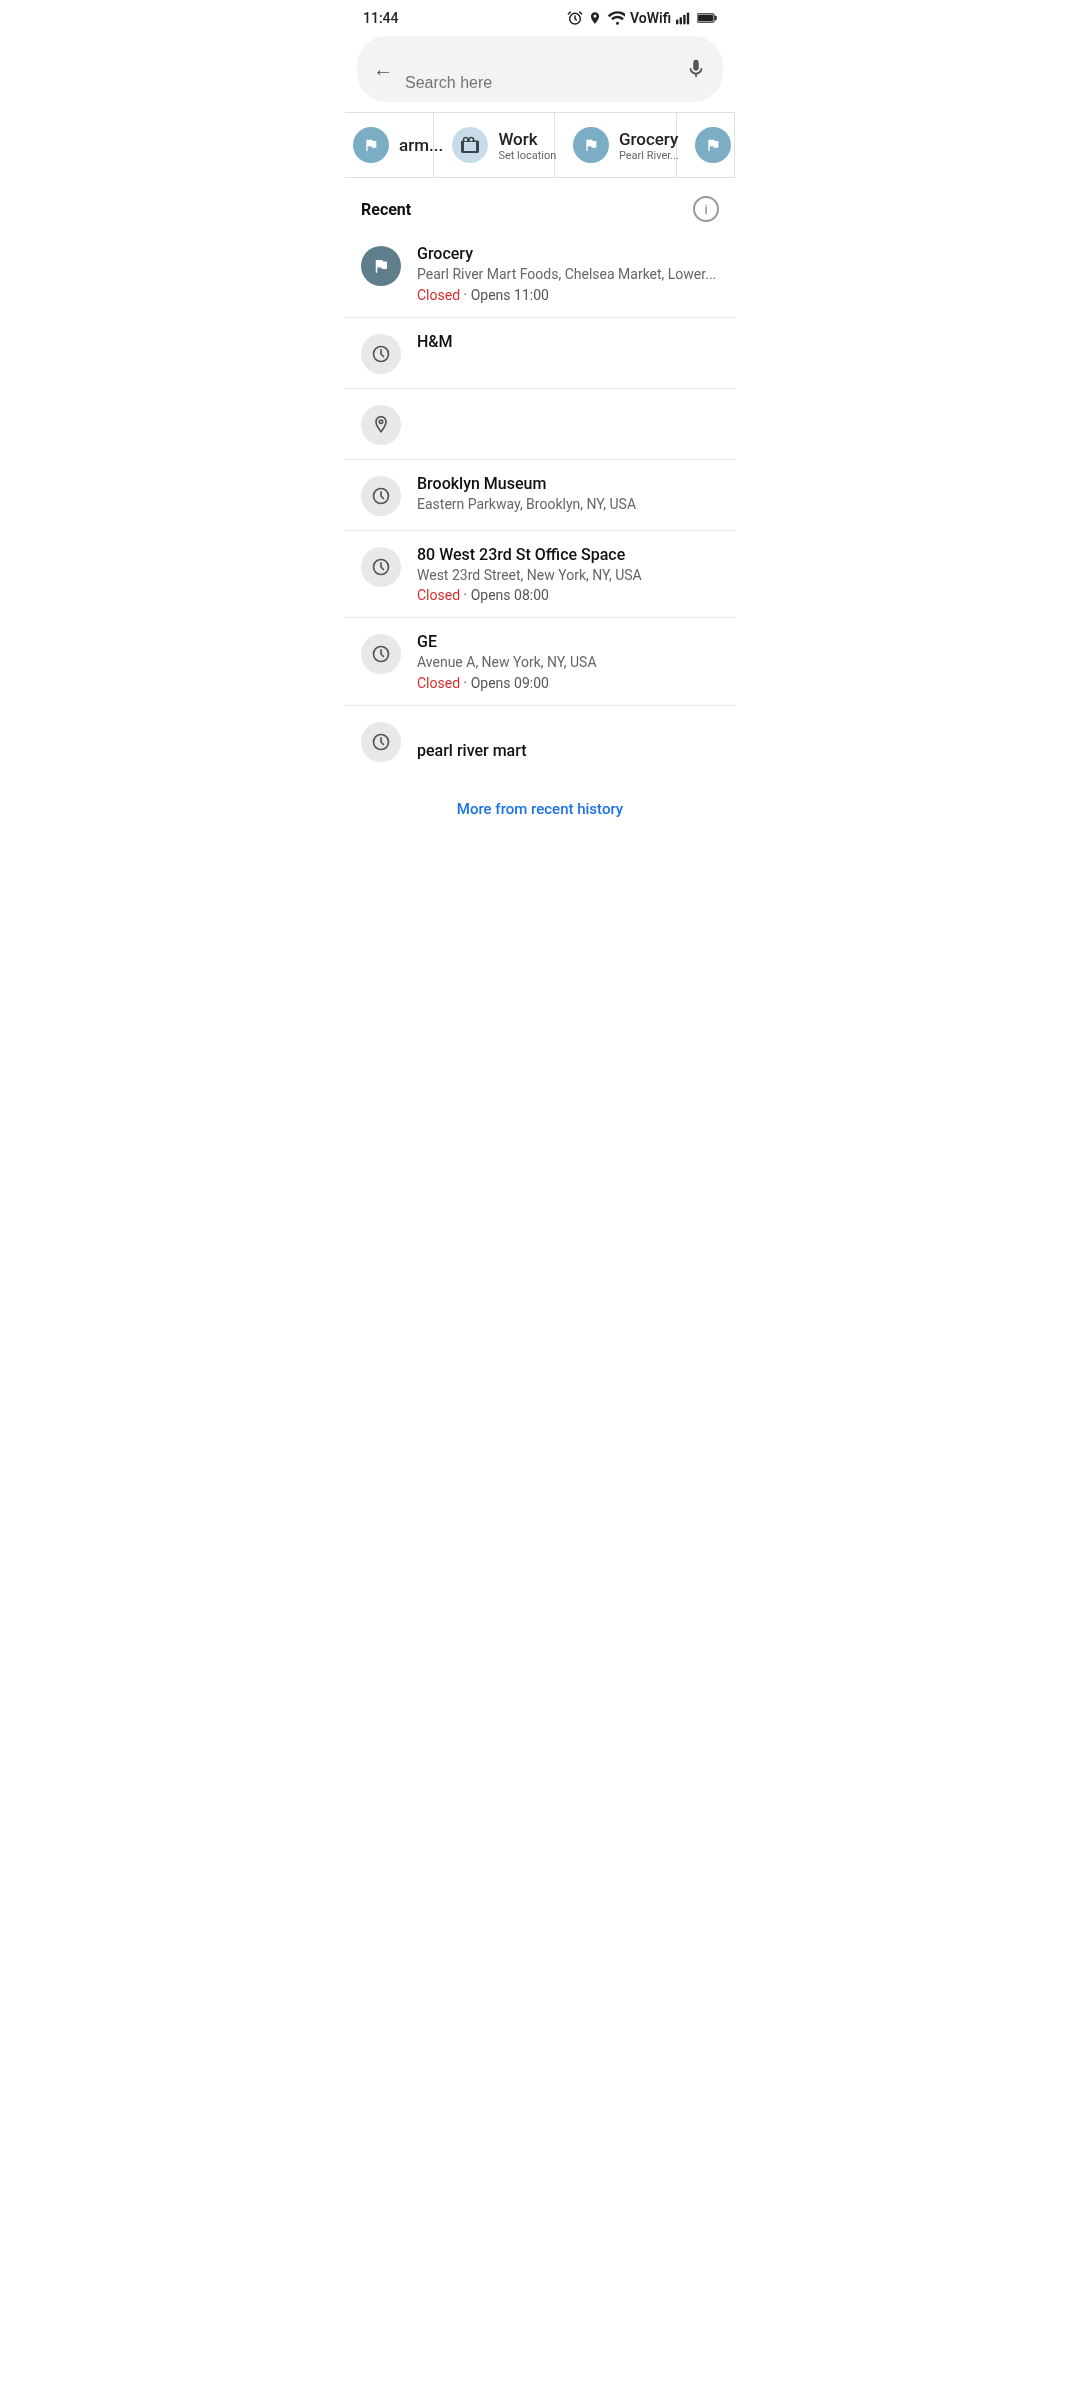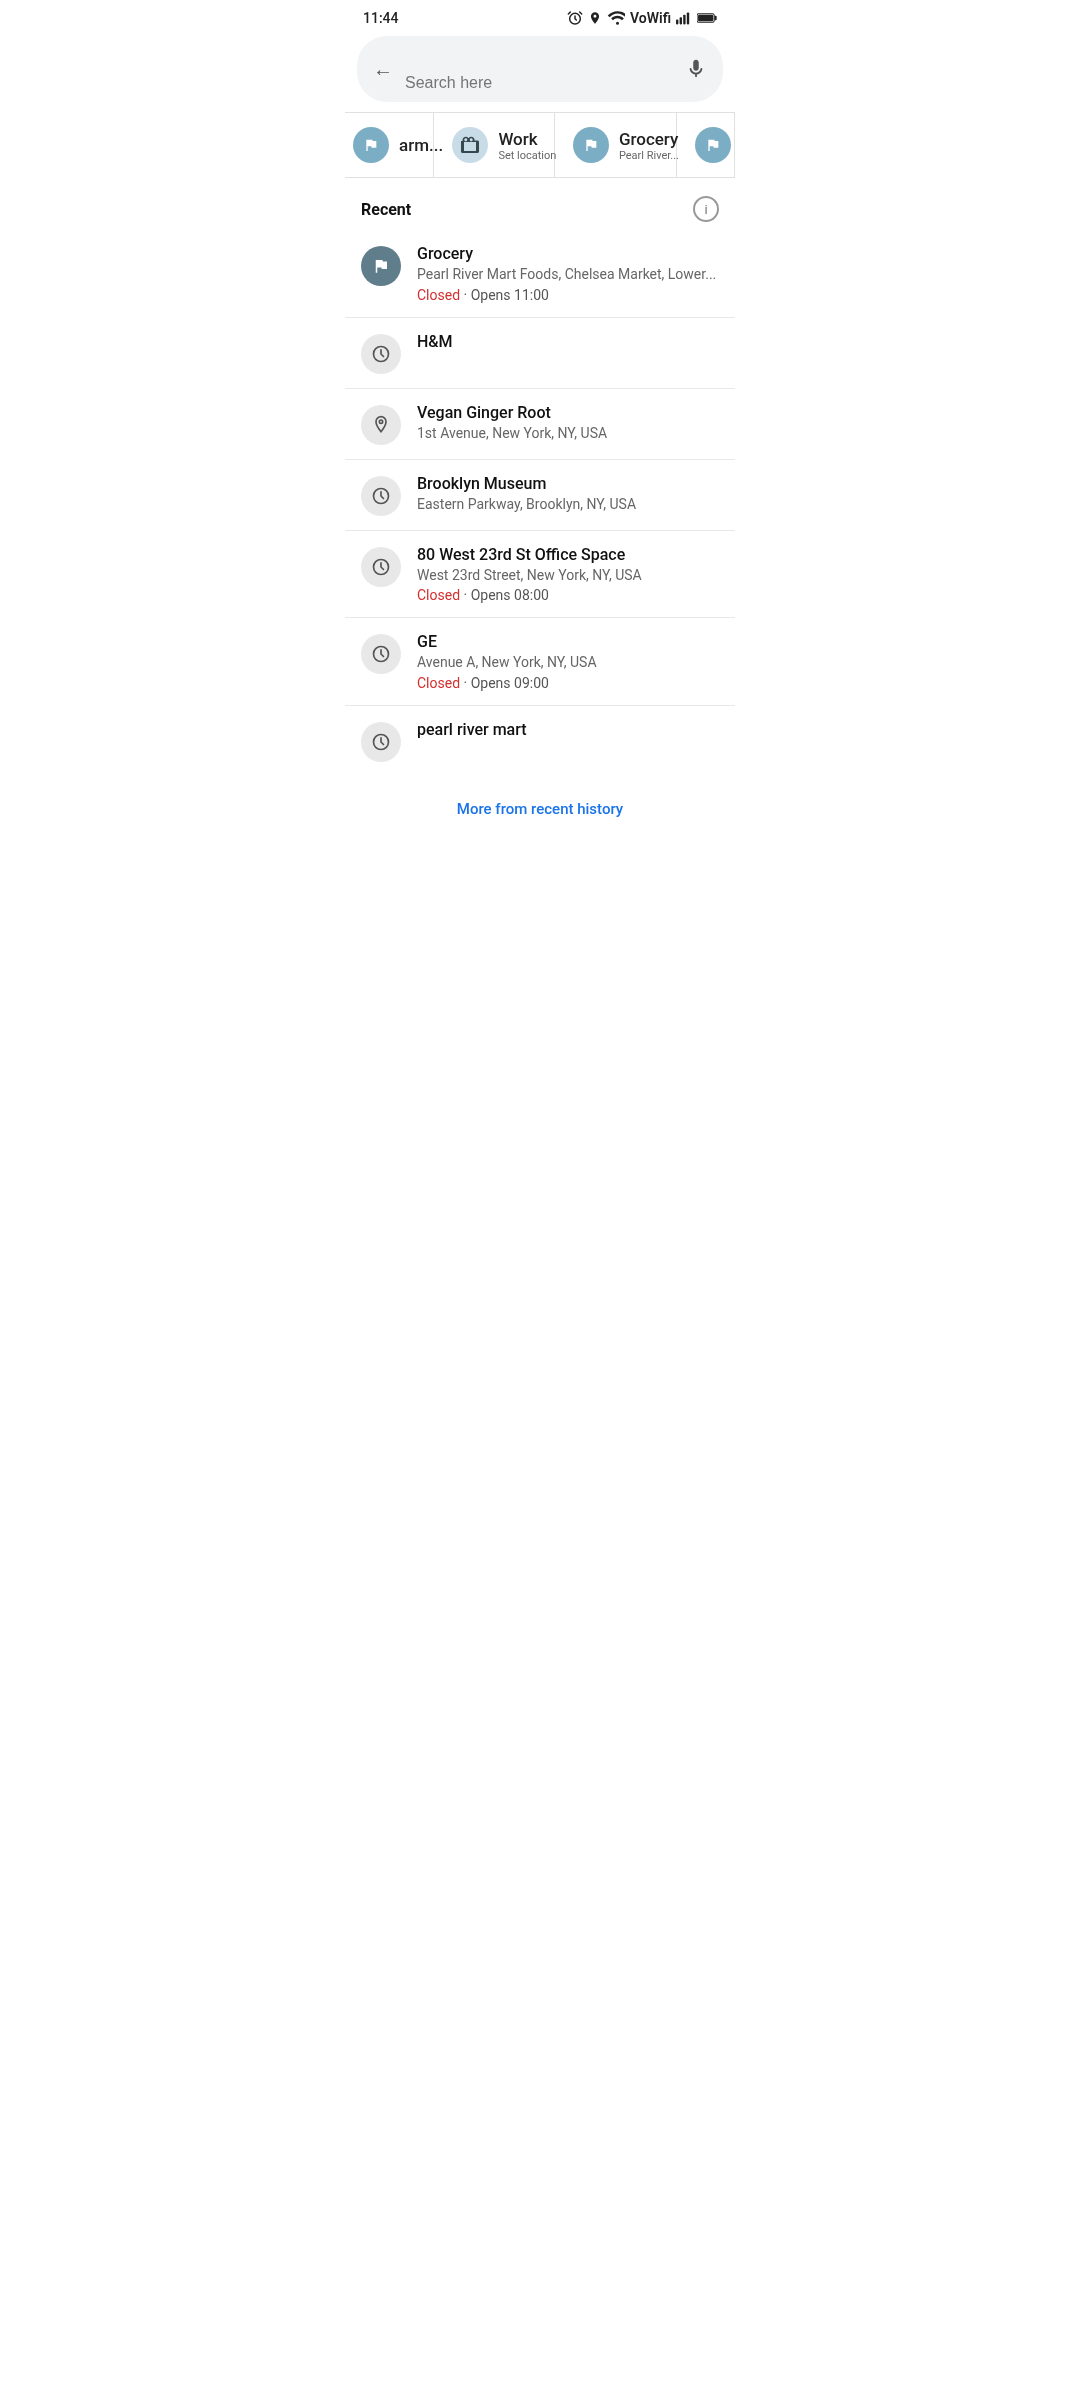--- a/index.html
+++ b/index.html
@@ -124,21 +124,21 @@
 
     
     .list-item {
       display: flex;
       align-items: flex-start;
       padding: 14px 16px;
       border-bottom: 1px solid #e8e8e8;
       gap: 16px;
       cursor: pointer;
     }
-    .list-item:last-child { border-bottom: none; }
+    .list-item:last-child { border-bottom: none; align-items: flex-end; }
     .item-icon-wrap {
       width: 40px;
       height: 40px;
       border-radius: 50%;
       background: #e8e8e8;
       display: flex;
       align-items: center;
       justify-content: center;
       flex-shrink: 0;
       margin-top: 2px;
@@ -296,24 +296,20 @@
     </div>
   </div>
 
   <div class="list-item">
     <div class="item-icon-wrap">
       <svg width="20" height="20" viewBox="0 0 24 24" fill="none" stroke="#555" stroke-width="2" stroke-linecap="round">
         <path d="M12 2C8.69 2 6 4.69 6 8c0 4.5 6 12 6 12s6-7.5 6-12c0-3.31-2.69-6-6-6z"></path>
         <circle cx="12" cy="8" r="2"></circle>
       </svg>
     </div>
-    <div class="item-content">
-      <div class="item-title">Vegan Ginger Root</div>
-      <div class="item-subtitle">1st Avenue, New York, NY, USA</div>
-    </div>
   </div>
 
   <div class="list-item">
     <div class="item-icon-wrap">
       <svg width="20" height="20" viewBox="0 0 24 24" fill="none" stroke="#555" stroke-width="2" stroke-linecap="round">
         <circle cx="12" cy="12" r="9"></circle>
           <path d="M12 7v5l3 3"></path>
       </svg>
     </div>
     <div class="item-content">

